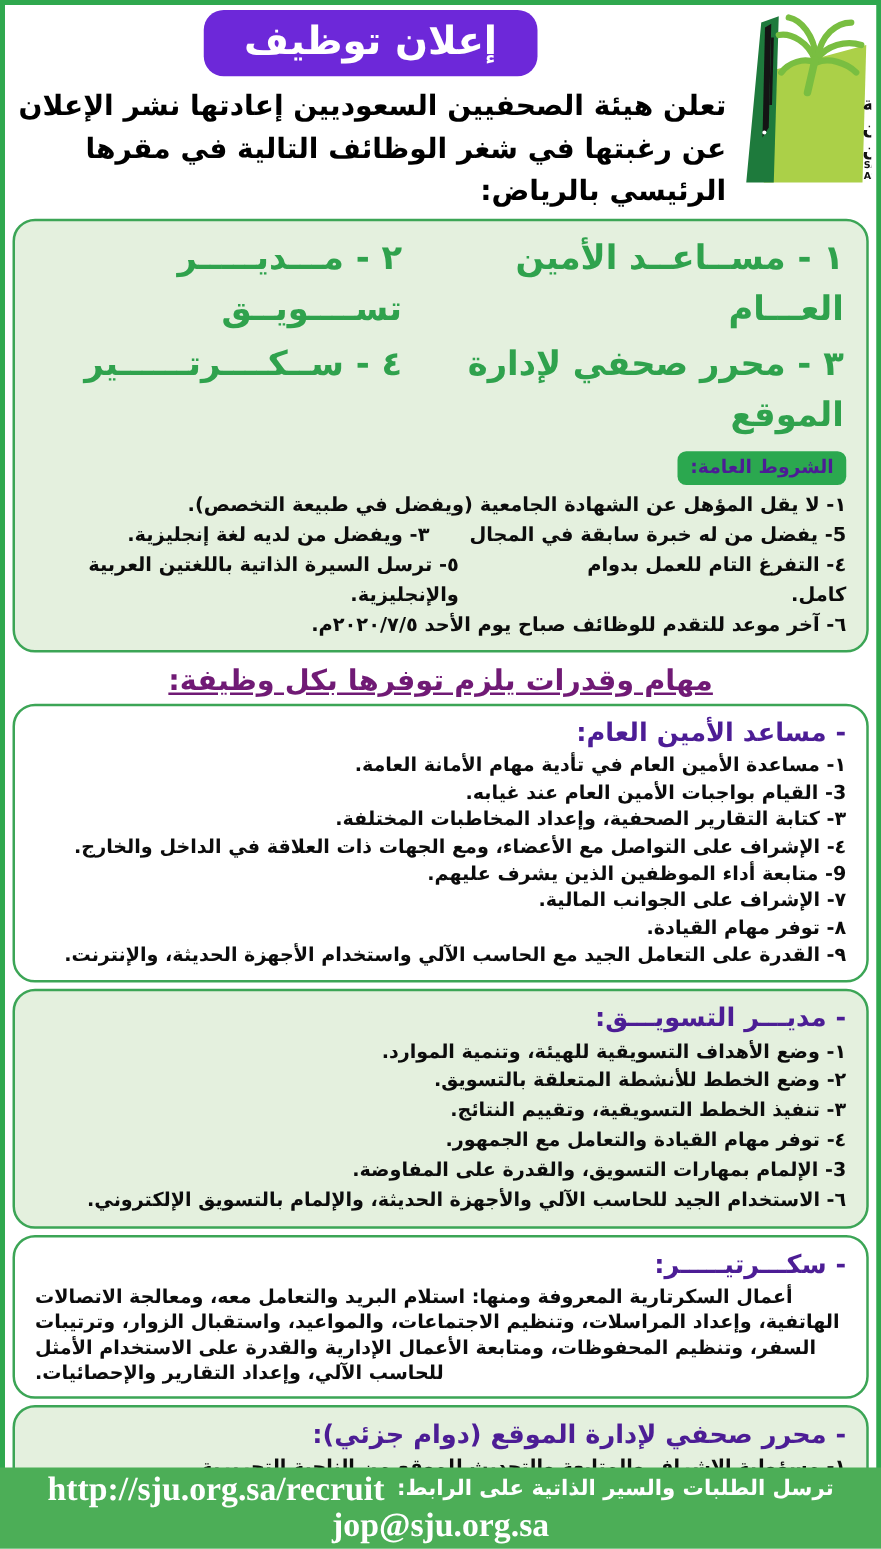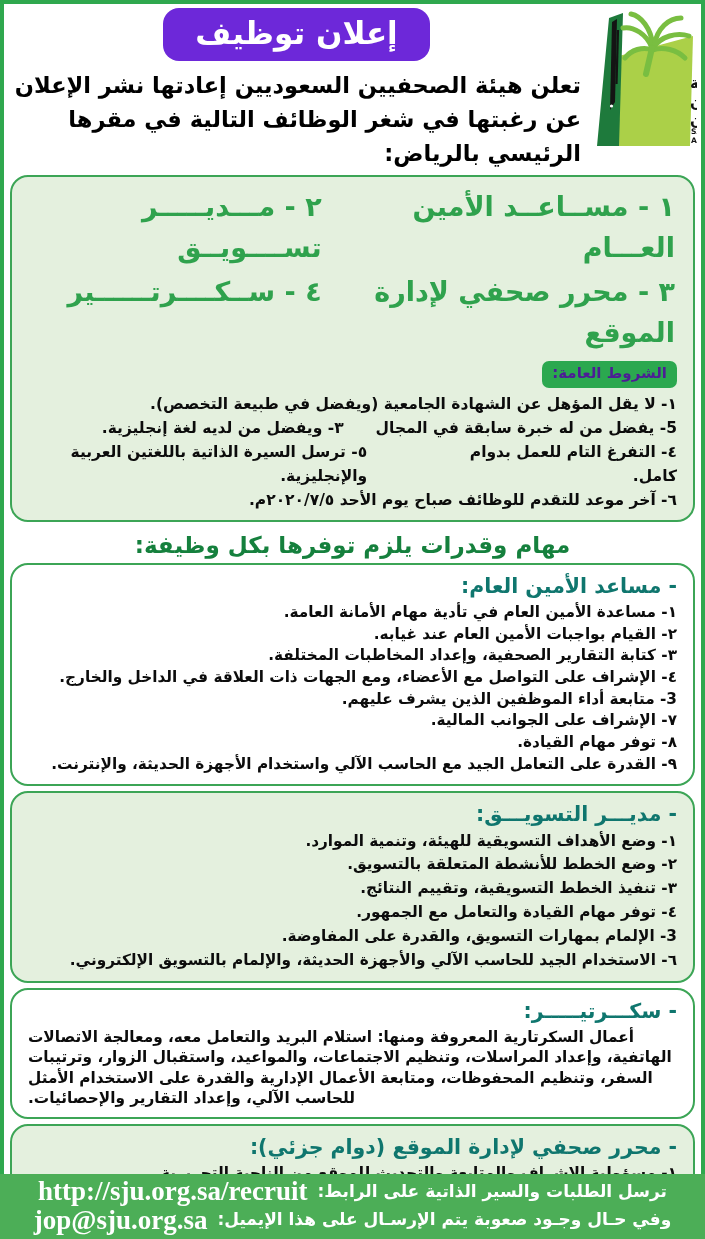--- a/index.html
+++ b/index.html
@@ -44,24 +44,24 @@
   .cond-label {
     background:#2BA84F; color:#4c1d95; font-size:15px; line-height:1.1;
     padding:4px 10px 6px; border-radius:7px; width:max-content; margin:2px 0 4px;
   }
   .cond-row { display:flex; font-size:15.5px; line-height:1.55; color:#0c0c0c; }
   .gap-sm { gap:32px; }
   .gap-lg { gap:86px; }
 
   
   .section-heading {
-    text-align:center; color:#15803d; font-size:23px; margin:10px 0 2px;
+    text-align:center; color:#701a75; font-size:23px; margin:10px 0 2px;text-decoration:underline;
   }
 
-  .detail-title { color:#0f766e; font-size:20.5px; margin:1px 0 4px; }
+  .detail-title { color:#4c1d95; font-size:20.5px; margin:1px 0 4px; }
   .detail-item { font-size:15.3px; color:#0c0c0c; }
   .lh-tight .detail-item { line-height:1.42; }
   .lh-roomy .detail-item { line-height:1.56; }
   .detail-par { font-size:15.3px; line-height:1.34; color:#0c0c0c; text-align:left; }
 
   
   .footer {
     position:absolute; left:0; right:0; bottom:0; z-index:6;
     background:#4CAE57; color:#fff; padding:3px 8px 5px;
   }
@@ -141,24 +141,24 @@
       <div class="cond-row">
         <span>٦- آخر موعد للتقدم للوظائف صباح يوم الأحد ٢٠٢٠/٧/٥م.</span>
       </div>
     </div>
 
     <div class="section-heading">مهام وقدرات يلزم توفرها بكل وظيفة:</div>
 
     <div class="box bg-white lh-tight">
       <div class="detail-title">- مساعد الأمين العام:</div>
       <div class="detail-item">١- مساعدة الأمين العام في تأدية مهام الأمانة العامة.</div>
-      <div class="detail-item">٢- القيام بواجبات الأمين العام عند غيابه.</div>
+      <div class="detail-item">3- القيام بواجبات الأمين العام عند غيابه.</div>
       <div class="detail-item">٣- كتابة التقارير الصحفية، وإعداد المخاطبات المختلفة.</div>
       <div class="detail-item">٤- الإشراف على التواصل مع الأعضاء، ومع الجهات ذات العلاقة في الداخل والخارج.</div>
-      <div class="detail-item">3- متابعة أداء الموظفين الذين يشرف عليهم.</div>
+      <div class="detail-item">9- متابعة أداء الموظفين الذين يشرف عليهم.</div>
       <div class="detail-item">٧- الإشراف على الجوانب المالية.</div>
       <div class="detail-item">٨- توفر مهام القيادة.</div>
       <div class="detail-item">٩- القدرة على التعامل الجيد مع الحاسب الآلي واستخدام الأجهزة الحديثة، والإنترنت.</div>
     </div>
 
     <div class="box bg-green lh-roomy">
       <div class="detail-title">- مديـــر التسويـــق:</div>
       <div class="detail-item">١- وضع الأهداف التسويقية للهيئة، وتنمية الموارد.</div>
       <div class="detail-item">٢- وضع الخطط للأنشطة المتعلقة بالتسويق.</div>
       <div class="detail-item">٣- تنفيذ الخطط التسويقية، وتقييم النتائج.</div>
@@ -180,17 +180,16 @@
     </div>
 
   </div>
 
   <div class="footer">
     <div class="footer-line">
       <span class="f-label">ترسل الطلبات والسير الذاتية على الرابط:</span>
       <span class="f-link">http://sju.org.sa/recruit</span>
     </div>
     <div class="footer-line">
-      <span class="f-label">وفي حـال وجـود صعوبة يتم الإرسـال على هذا الإيميل:</span>
       <span class="f-link">jop@sju.org.sa</span>
     </div>
   </div>
 </div>
 
 </body></html>

